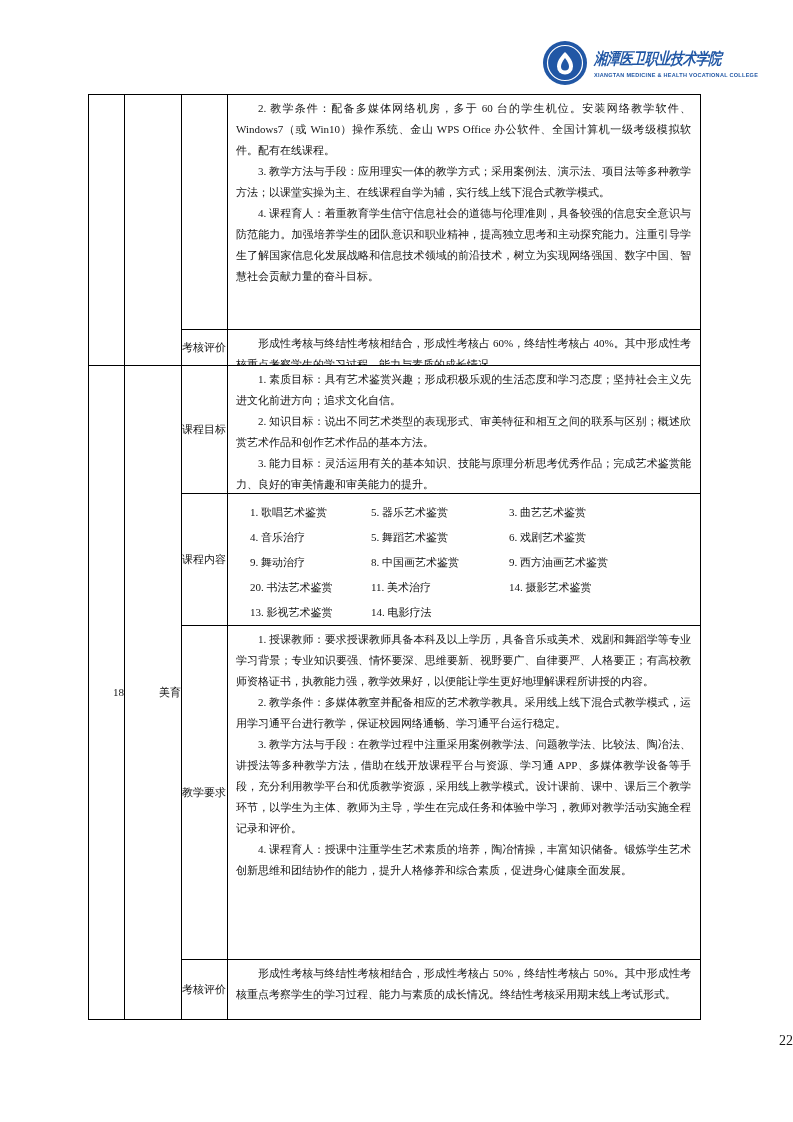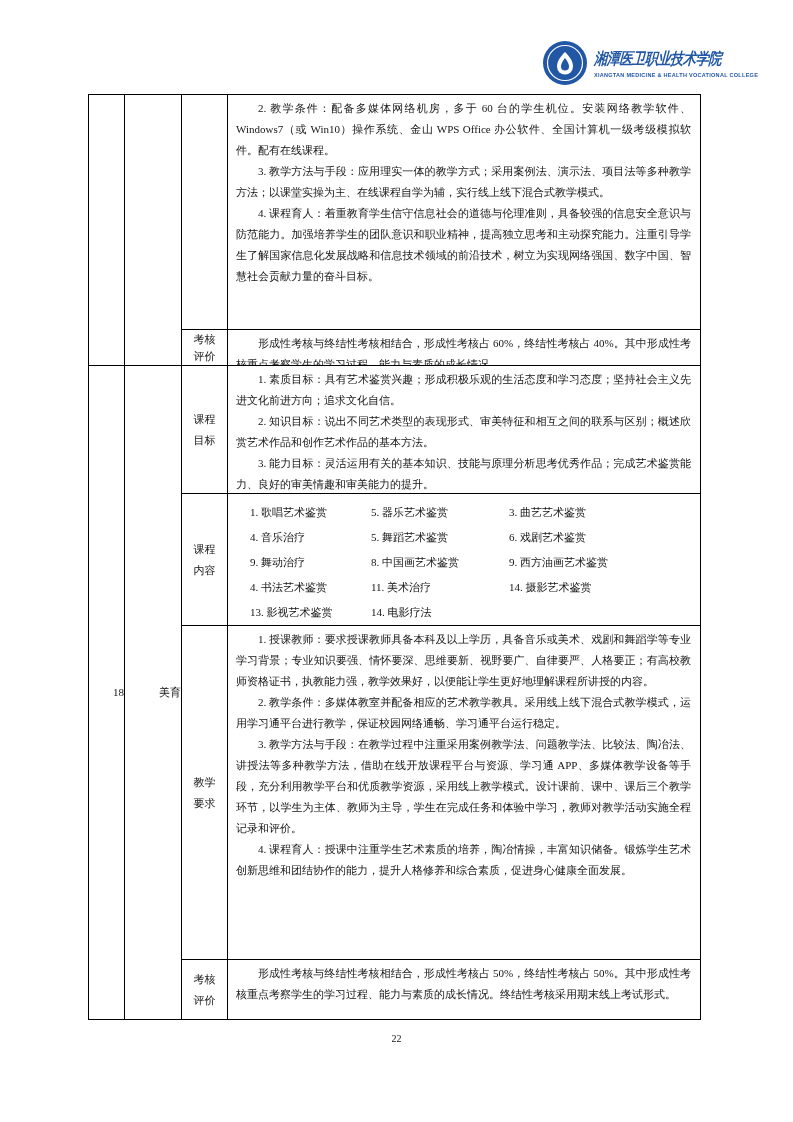--- a/index.html
+++ b/index.html
@@ -36,21 +36,21 @@
   }
   .block { display: flex; width: 100%; }
   .block-18 { border-top: 1px solid #000; }
   .c1 { width: 36px; border-right: 1px solid #000; display: flex; align-items: center; justify-content: flex-end; }
   .c2 { width: 57px; border-right: 1px solid #000; display: flex; align-items: center; justify-content: flex-end; }
   .rstack { flex: 1; display: flex; flex-direction: column; }
   .srow { display: flex; width: 100%; overflow: hidden; }
   .srow + .srow { border-top: 1px solid #000; }
   .c3 {
     width: 46px; border-right: 1px solid #000; flex: 0 0 auto;
-    display: flex; flex-direction: column; align-items: center; justify-content: center;
+    display: flex; flex-direction: row; align-items: center; 
     text-align: center; overflow: hidden;
   }
   .c3 span { display: block; line-height: 21px; }
   .c3.tight span { line-height: 17px; }
   .c4 { flex: 1; padding: 3px 9px 3px 8px; text-align: justify; overflow: hidden; }
   .c4 p { margin: 0; text-indent: 2em; }
 
   .h-top    { height: 234px; }
   .h-assess1{ height: 36px; }
   .h-obj    { height: 127px; }
@@ -62,21 +62,21 @@
     display: grid;
     grid-template-columns: 121px 138px auto;
     grid-auto-rows: 25px;
     align-items: center;
     padding: 6px 0 0 22px;
   }
 
   
   .page-num {
     position: absolute; top: 1033px; left: 0; width: 100%;
-    text-align: center; font-size: 10px;
+    text-align: right; font-size: 14px;
   }
 </style>
 </head>
 <body>
 
 <div class="logo">
   <svg class="logo-emblem" viewBox="0 0 44 44" xmlns="http://www.w3.org/2000/svg">
     <circle cx="22" cy="22" r="22" fill="#2157a5"></circle>
     <circle cx="22" cy="22" r="17.5" fill="none" stroke="#ffffff" stroke-width="1.2"></circle>
     <path d="M22 11 C27 16 30 20.5 30 25.5 a8 8 0 0 1 -16 0 C14 20.5 17 16 22 11 Z" fill="#ffffff"></path>
@@ -144,21 +144,21 @@
           <div class="content-grid">
             <span>1. 歌唱艺术鉴赏</span>
             <span>5. 器乐艺术鉴赏</span>
             <span>3. 曲艺艺术鉴赏</span>
             <span>4. 音乐治疗</span>
             <span>5. 舞蹈艺术鉴赏</span>
             <span>6. 戏剧艺术鉴赏</span>
             <span>9. 舞动治疗</span>
             <span>8. 中国画艺术鉴赏</span>
             <span>9. 西方油画艺术鉴赏</span>
-            <span>4. 书法艺术鉴赏</span>
+            <span>20. 书法艺术鉴赏</span>
             <span>11. 美术治疗</span>
             <span>14. 摄影艺术鉴赏</span>
             <span>13. 影视艺术鉴赏</span>
             <span>14. 电影疗法</span>
           </div>
         </div>
       </div>
 
       <div class="srow h-teach">
         <div class="c3">

